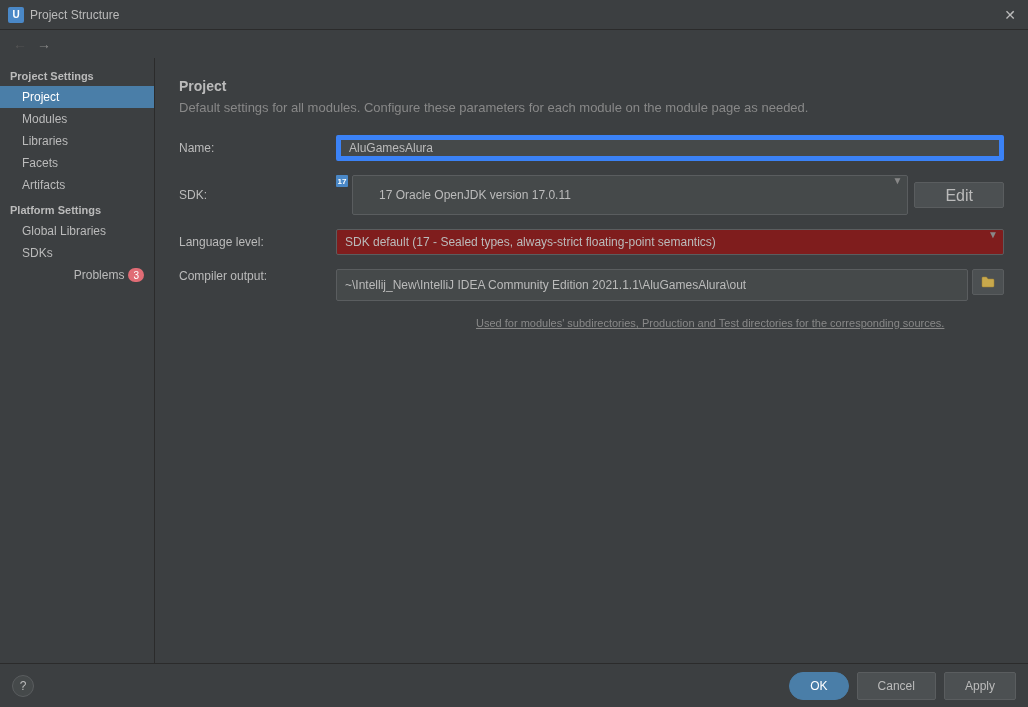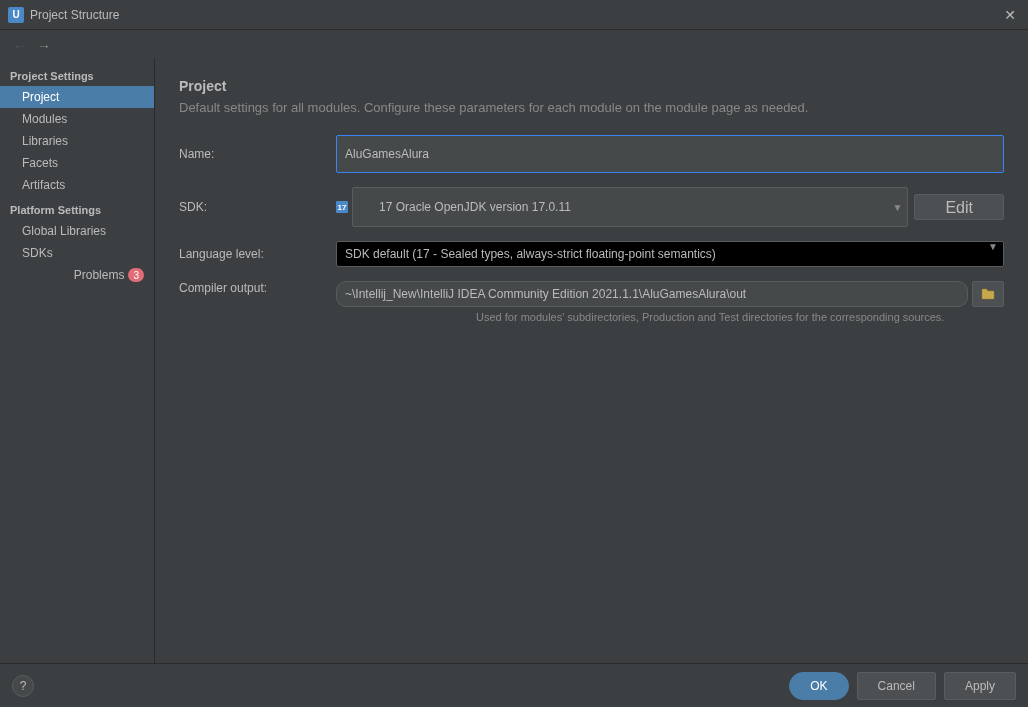--- a/index.html
+++ b/index.html
@@ -127,40 +127,39 @@
     }
     .form-label {
       width: 140px;
       font-size: 12px;
       color: #bbbbbb;
       flex-shrink: 0;
     }
     .form-input {
       flex: 1;
       background: #45494a;
-      border: 1px solid #3b82f6;
+      border: 5px solid #3b82f6;
       color: #bbbbbb;
       font-size: 12px;
       padding: 8px 8px;
-      height: 38px;
+      height: 22px;
       outline: none;
       border-radius: 2px;
     }
 
     
     .sdk-row {
       display: flex;
       align-items: center;
       gap: 6px;
     }
     .sdk-select-wrapper {
       flex: 1;
       position: relative;
       display: flex;
-      align-items: center;
     }
     .sdk-select {
       flex: 1;
       background: #45494a;
       border: 1px solid #5a5d5f;
       color: #bbbbbb;
       font-size: 12px;
       padding: 4px 24px 4px 8px;
       height: 40px;
       appearance: none;
@@ -189,21 +188,21 @@
       border-radius: 2px;
     }
 
     
     .lang-select-wrapper {
       flex: 1;
       position: relative;
     }
     .lang-select {
       width: 100%;
-      background: #000000;
+      background: #7f1d1d;
       border: 1px solid #5a5d5f;
       color: #bbbbbb;
       font-size: 12px;
       padding: 4px 24px 4px 8px;
       height: 26px;
       appearance: none;
       outline: none;
       border-radius: 2px;
       cursor: pointer;
     }
@@ -217,40 +216,41 @@
       display: flex;
       gap: 4px;
     }
     .compiler-input {
       flex: 1;
       background: #45494a;
       border: 1px solid #5a5d5f;
       color: #bbbbbb;
       font-size: 12px;
       padding: 4px 8px;
-      height: 26px;
+      height: 32px;
       outline: none;
-      border-radius: 10px;
+      border-radius: 2px;
     }
     .folder-btn {
       background: #4c5052;
       border: 1px solid #5a5d5f;
       color: #bbbbbb;
       font-size: 12px;
       padding: 4px 8px;
       height: 26px;
       cursor: pointer;
       border-radius: 2px;
       display: flex; align-items: center; justify-content: center;
     }
     .compiler-note {
-      margin-top: 4px;
+      margin-top: 16px;
       font-size: 11px;
       color: #888;
       margin-left: 140px;
+      text-decoration: underline;
     }
 
     
     .bottom-bar {
       display: flex;
       align-items: center;
       justify-content: space-between;
       padding: 8px 12px;
       background: #3c3f41;
       border-top: 1px solid #2b2b2b;

